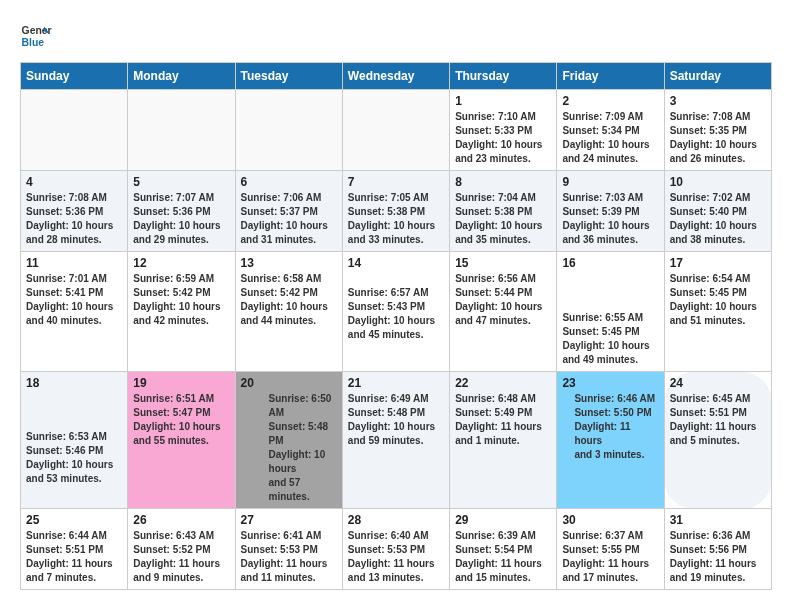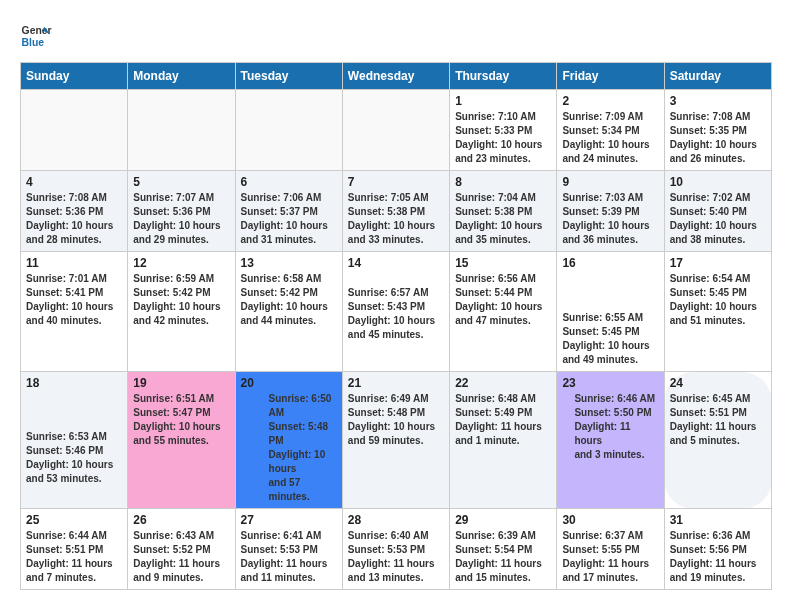--- a/index.html
+++ b/index.html
@@ -250,42 +250,42 @@
 Daylight: 10 hours
 and 53 minutes.</div>
         </td>
         <td style="background: #f9a8d4;">
           <div class="day-num">19</div>
           <div class="day-info" style="white-space: pre-line;">Sunrise: 6:51 AM
 Sunset: 5:47 PM
 Daylight: 10 hours
 and 55 minutes.</div>
         </td>
-        <td style="background: #3b82f6;">
+        <td style="background: #a3a3a3;">
           <div class="day-num">20</div>
           <div class="day-info" style="white-space: pre-line; margin-left: 28px;">Sunrise: 6:50 AM
 Sunset: 5:48 PM
 Daylight: 10 hours
 and 57 minutes.</div>
         </td>
         <td style="background: rgb(240, 244, 248);">
           <div class="day-num">21</div>
           <div class="day-info" style="white-space: pre-line;">Sunrise: 6:49 AM
 Sunset: 5:48 PM
 Daylight: 10 hours
 and 59 minutes.</div>
         </td>
         <td style="background: rgb(240, 244, 248);">
           <div class="day-num">22</div>
           <div class="day-info" style="white-space: pre-line;">Sunrise: 6:48 AM
 Sunset: 5:49 PM
 Daylight: 11 hours
 and 1 minute.</div>
         </td>
-        <td style="background: #c4b5fd;">
+        <td style="background: #7dd3fc;">
           <div class="day-num">23</div>
           <div class="day-info" style="white-space: pre-line; margin-left: 12px;">Sunrise: 6:46 AM
 Sunset: 5:50 PM
 Daylight: 11 hours
 and 3 minutes.</div>
         </td>
         <td style="background: rgb(240, 244, 248); border-radius: 30px;">
           <div class="day-num">24</div>
           <div class="day-info" style="white-space: pre-line;">Sunrise: 6:45 AM
 Sunset: 5:51 PM

